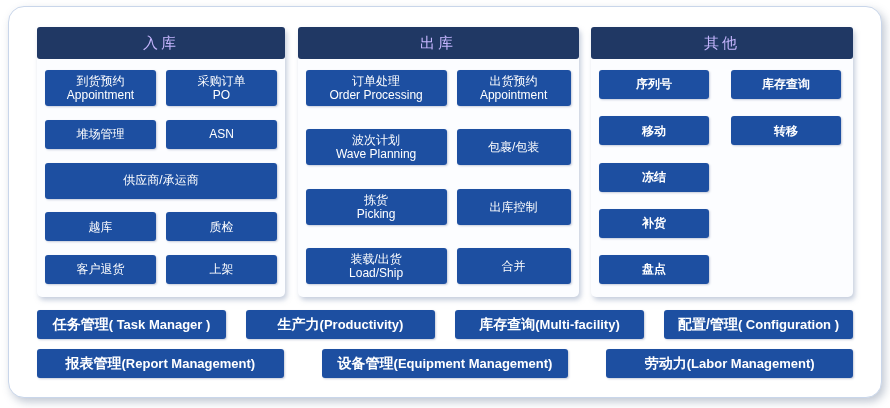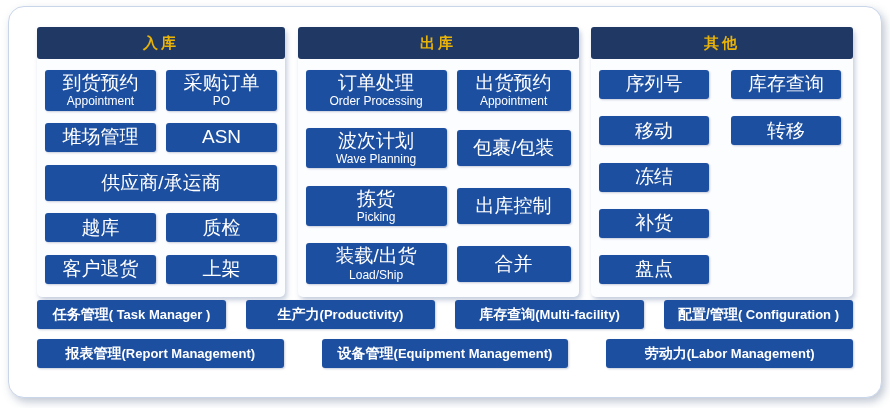--- a/index.html
+++ b/index.html
@@ -26,57 +26,57 @@
   .col-outbound{width:281px;}
   .col-other{width:262px;}
   .col-panel{
     background:#fcfdff;
     border-radius:5px;
     box-shadow:2px 3px 5px rgba(140,155,185,.5);
   }
   .col-header{
     height:32px;
     background:var(--header-bg,#203864);
-    color:#eab308;
-    font-weight:bold;
+    color:#c4b5fd;
+    font-weight:normal;
     font-size:15px;
     letter-spacing:3px;
     display:flex;align-items:center;justify-content:center;
     border-radius:3px;
   }
   .rows{
     height:214px;
     display:flex;flex-direction:column;justify-content:space-between;
     padding:11px 8px 13px 8px;
   }
   .row{display:flex;}
   .col-inbound .row{gap:10px;}
   .col-inbound .box{flex:1;}
   .col-outbound .row{gap:10px;align-items:center;}
   .col-outbound .box:first-child{flex:1.25;}
   .col-outbound .box:last-child{flex:1;}
   .col-other .row{gap:22px;}
-  .col-other .box{flex:0 0 auto;width:calc(50% - 13px);}
+  .col-other .box{flex:0 0 auto;width:calc(50% - 13px);font-weight:bold;}
   .box{
     background:var(--box-bg,#1d4fa1);
     color:#fff;
     border-radius:3px;
     display:flex;flex-direction:column;align-items:center;justify-content:center;
     text-align:center;
     line-height:1.18;
     box-shadow:1px 1px 2px rgba(40,60,110,.25);
     padding:2px 2px;
     box-sizing:border-box;
   }
   .row.tall .box{min-height:36px;}
   .row.short .box{min-height:29px;}
-  .zh{font-size:19px;}
+  .zh{font-size:12px;}
   .en{font-size:12px;}
   .footer-row{display:flex;}
-  .footer-row.r1{gap:20px;margin-top:3px;justify-content:flex-end;}
+  .footer-row.r1{gap:20px;margin-top:13px;justify-content:flex-end;}
   .footer-row.r2{gap:38px;margin-top:10px;}
   .footer-box{
     flex:1;
     background:var(--box-bg,#1d4fa1);
     color:#fff;
     border-radius:3px;
     text-align:center;
     font-weight:bold;
     padding:4px 4px 5px 4px;
     line-height:1.25;

